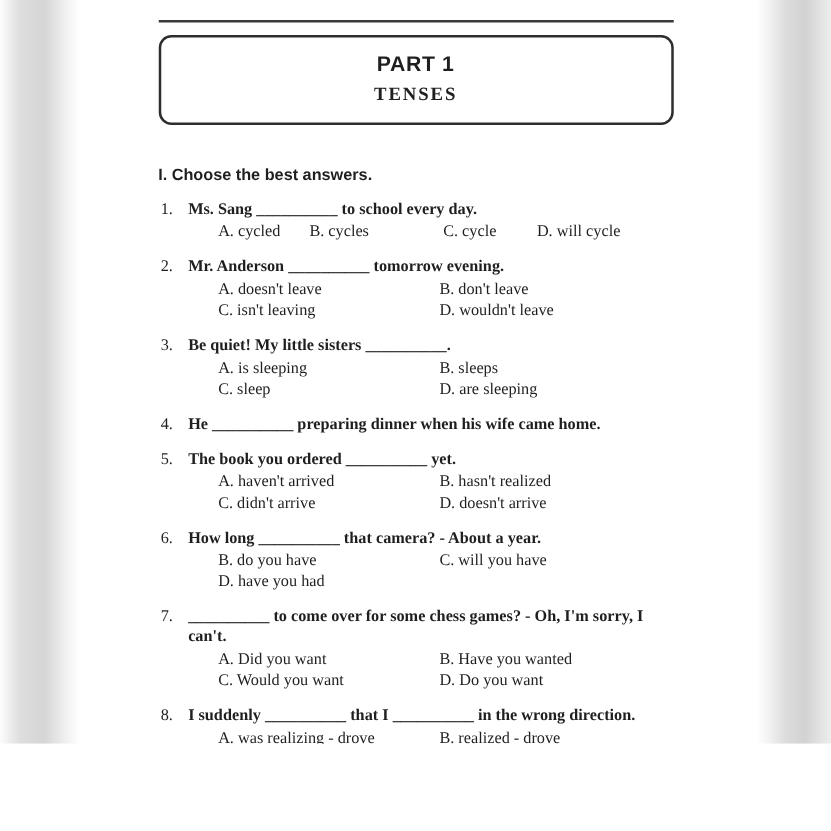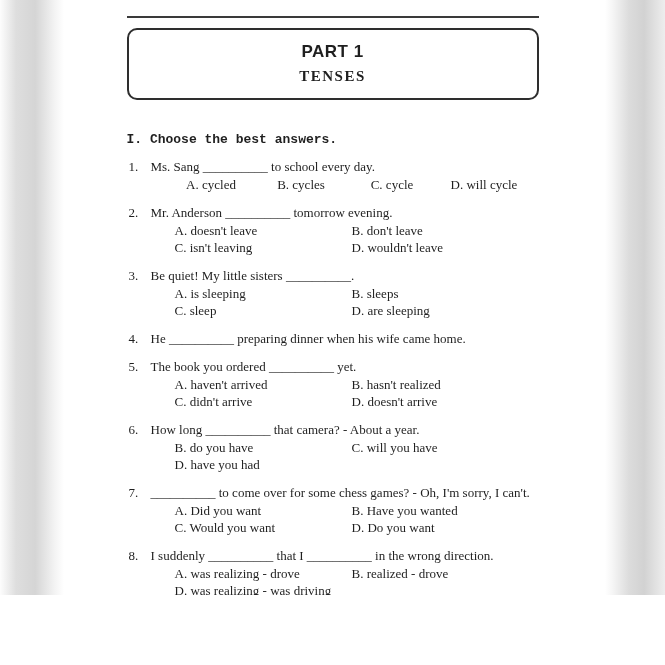--- a/index.html
+++ b/index.html
@@ -57,39 +57,39 @@
   }
   .topic-title {
     font-family: "Liberation Serif", "DejaVu Serif", serif;
     font-weight: bold;
     font-size: 15px;
     letter-spacing: 1.5px;
     line-height: 18px;
     margin-top: 5px;
   }
   .section-title {
-    font-family: Liberation Mono, monospace;
+    font-family: Liberation Sans, sans-serif;
     font-weight: bold;
     font-size: 13px;
     margin-top: 32px;
   }
   .questions { margin-top: 12px; font-size: 13px; }
   .question { margin-bottom: 12px; padding-left: 2px; }
   .question:last-child { margin-bottom: 0; }
   .q-line { display: flex; line-height: 16px; }
   .q-num { width: 22px; flex: 0 0 22px; }
-  .q-text { flex: 1; }
+  .q-text { flex: 1; font-weight: bold; }
   .options {
     margin-left: 46px;
     margin-top: 2px;
     line-height: 16px;
     display: grid;
     row-gap: 1px;
   }
-  .options.inline4 { grid-template-columns: 73px 107px 75px auto; text-align: center; }
+  .options.inline4 { grid-template-columns: 73px 107px 75px auto; }
   .options.grid2 { grid-template-columns: 177px auto; }
   .bottom-rule { margin-top: 4px; }
   .page-number {
     text-align: right;
     font-weight: bold;
     font-size: 13px;
     margin-top: 3px;
     padding-right: 2px;
   }
 </style>

